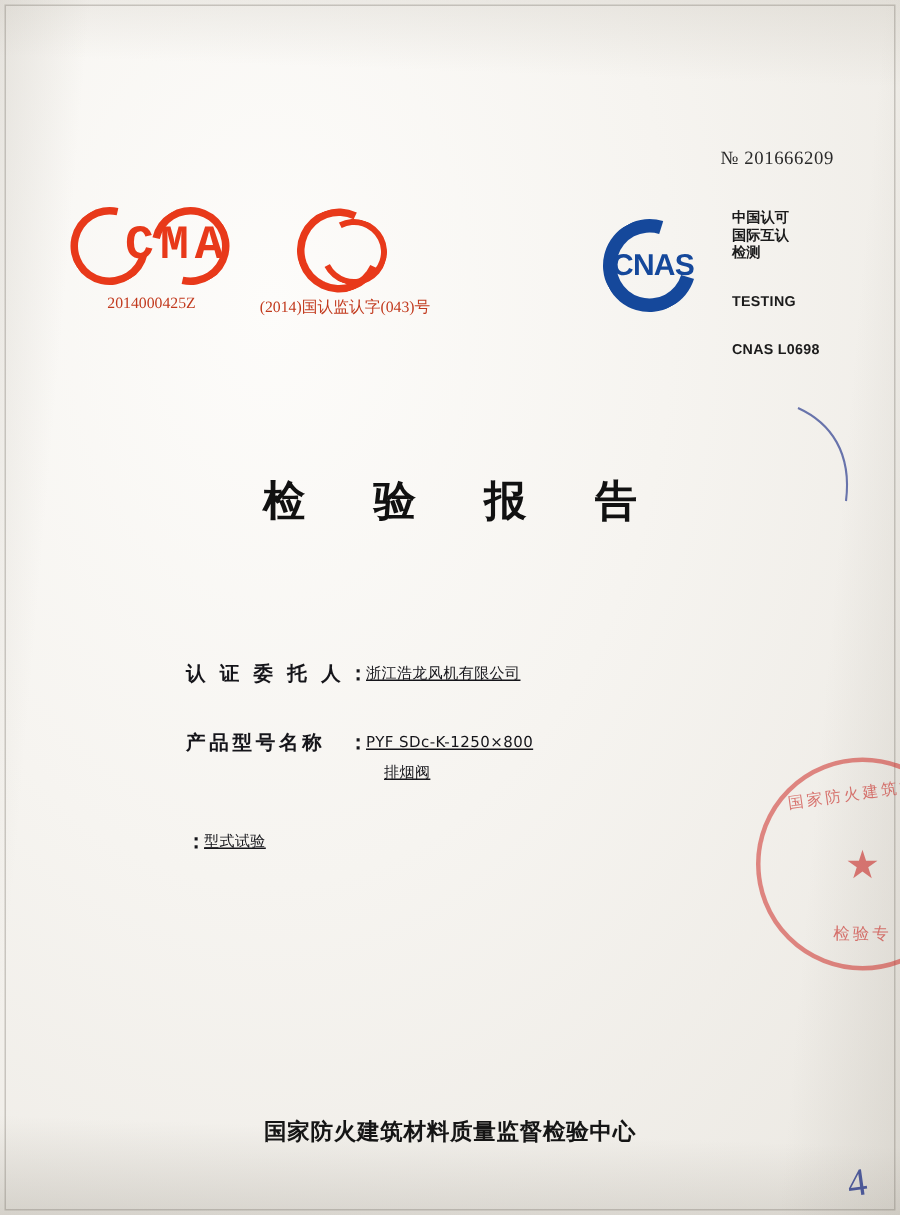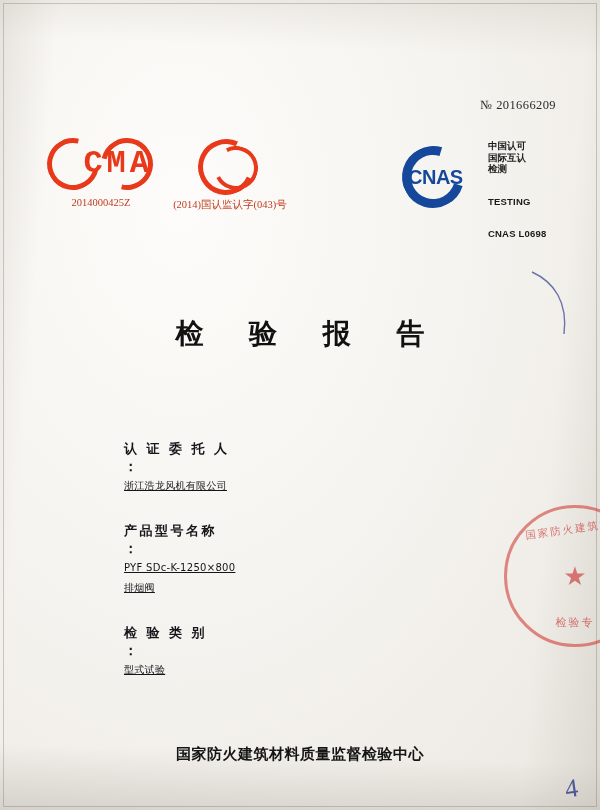--- a/index.html
+++ b/index.html
@@ -273,21 +273,20 @@
     left: 124px;
     top: 440px;
     width: 360px;
     font-size: 13.5px;
     color: #15151a;
   }
   .field-row {
     display: flex;
     align-items: flex-start;
     margin-bottom: 26px;
-    flex-direction: column;
   }
   .field-label {
     width: 108px;
     flex: none;
     letter-spacing: 2.5px;
     font-weight: bold;
     font-family: "DejaVu Sans", sans-serif;
     font-size: 13px;
   }
   .field-colon {
@@ -298,20 +297,21 @@
   .field-value {
     flex: 1;
     font-family: "DejaVu Sans", sans-serif;
     font-size: 10px;
     line-height: 20px;
     letter-spacing: 0.3px;
     text-decoration: underline;
   }
   .field-value .line2 {
     display: block;
+    margin-left: 12px;
   }
 
   
   .watermark {
     position: absolute;
     left: 0; right: 0;
     top: 688px;
     text-align: center;
     font-size: 40px;
     font-weight: bold;
@@ -458,21 +458,20 @@
     <div class="field-row">
       <div class="field-label">产品型号名称</div>
       <div class="field-colon">：</div>
       <div class="field-value">
         <span>PYF SDc-K-1250×800</span>
         <span class="line2">排烟阀</span>
       </div>
     </div>
 
     <div class="field-row">
-      <div class="field-label">检 验 类 别</div>
       <div class="field-colon">：</div>
       <div class="field-value">
         <span>型式试验</span>
       </div>
     </div>
 
   </div>
 
   <div class="seal">
     <div class="arc-text">国家防火建筑材料</div>

